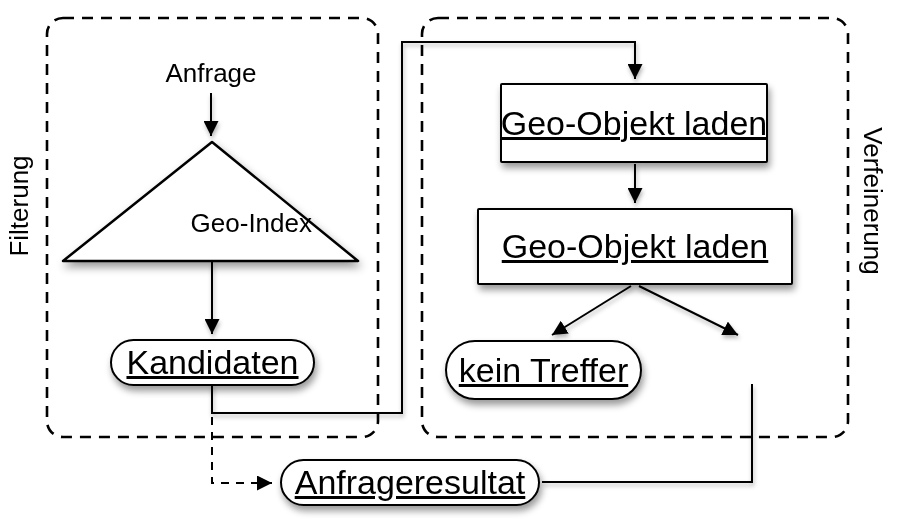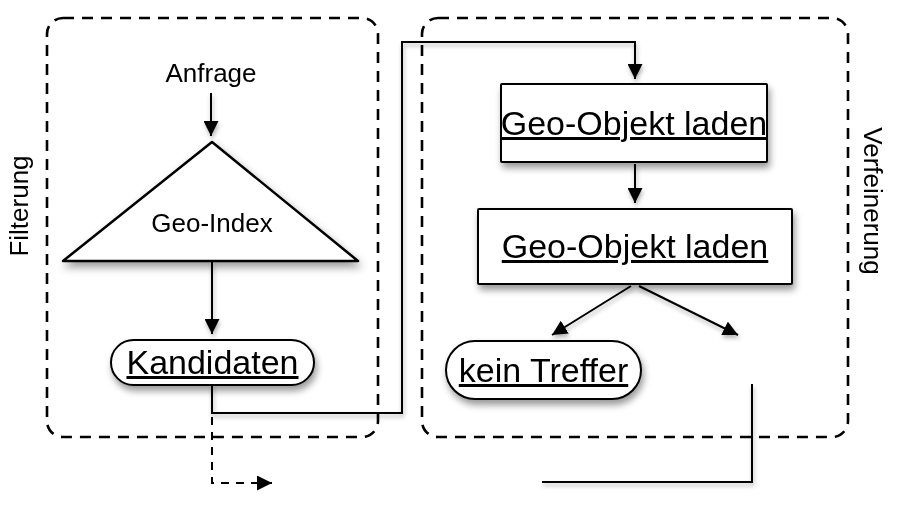--- a/index.html
+++ b/index.html
@@ -105,21 +105,22 @@
     <polyline points="752,384 752,482 542,482" class="arrow"></polyline>
     <polyline points="212,417 212,483 272,483" class="arrow dashedline" marker-end="url(#ah)"></polyline>
 
     <polygon points="212,142 358,261 63,261" class="tri"></polygon>
   </svg>
 
   <div class="grouplabel rot-left">Filterung</div>
   <div class="grouplabel rot-right">Verfeinerung</div>
 
   <div class="plainlabel" style="left:111px; top:57px;">Anfrage</div>
-  <div class="plainlabel" style="left:112px; top:207px;">Geo-Index</div>
+  <div class="plainlabel" style="left:112px; top:207px;text-align:right;">Geo-Index</div>
 
   <div class="node rect" style="left:500px; top:83px; width:268px; height:80px;">Geo-Objekt laden</div>
   <div class="node rect" style="left:477px; top:208px; width:316px; height:77px;">Geo-Objekt laden</div>
 
   <div class="node stadium" style="left:110px; top:339px; width:205px; height:47px;">Kandidaten</div>
   <div class="node stadium" style="left:445px; top:340px; width:197px; height:60px;">kein Treffer</div>
+  <div class="node stadium" style="left:280px; top:459px; width:260px; height:47px;">Anfrageresultat</div>
 
 </div>
 
 </body></html>

